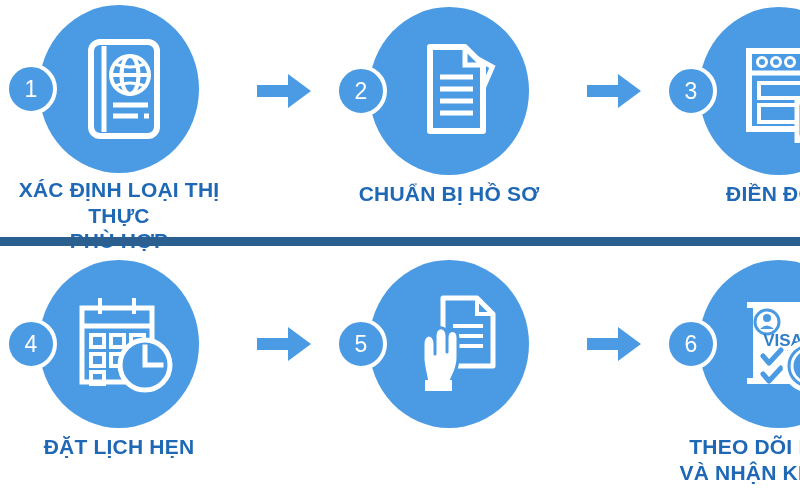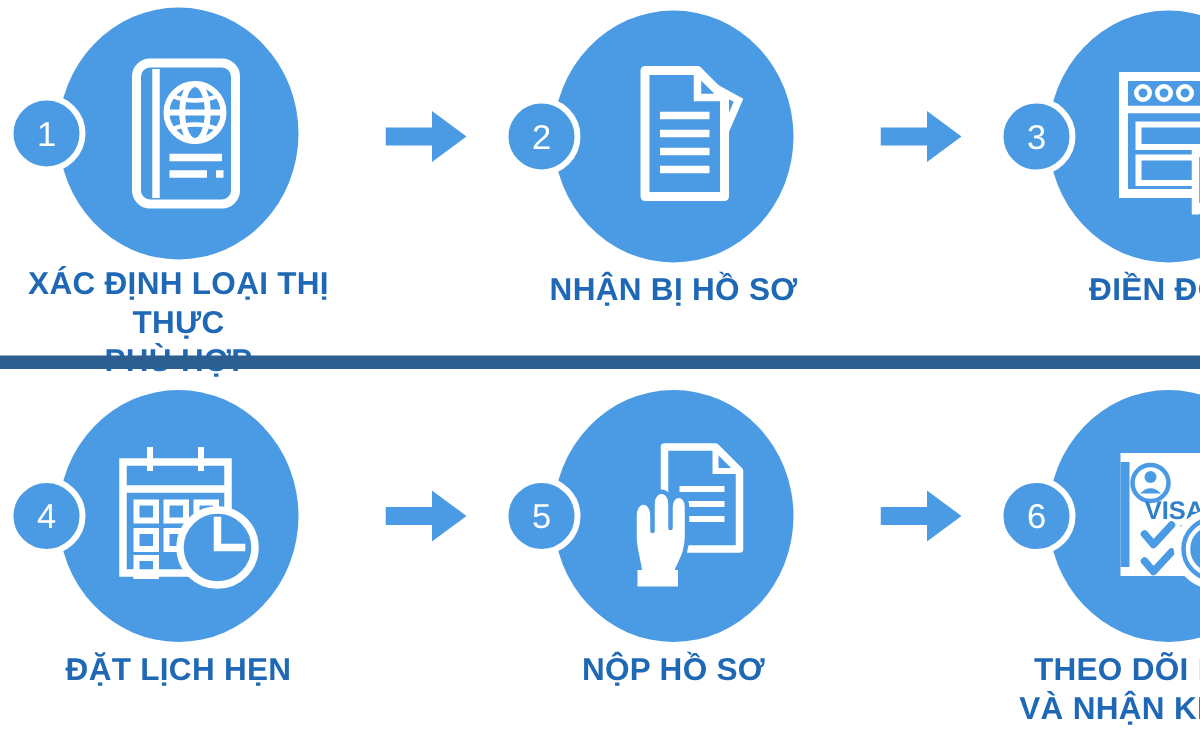--- a/index.html
+++ b/index.html
@@ -171,21 +171,21 @@
               <path d="M25 8 H60 L78 26 V92 H25 Z" fill="#4a9be4" stroke="#ffffff" stroke-width="6" stroke-linejoin="round"></path>
               <path d="M60 8 V26 H78" stroke="#ffffff" stroke-width="5" fill="none"></path>
               <line x1="35" y1="38" x2="68" y2="38" stroke="#ffffff" stroke-width="5"></line>
               <line x1="35" y1="50" x2="68" y2="50" stroke="#ffffff" stroke-width="5"></line>
               <line x1="35" y1="62" x2="68" y2="62" stroke="#ffffff" stroke-width="5"></line>
               <line x1="35" y1="74" x2="68" y2="74" stroke="#ffffff" stroke-width="5"></line>
             </svg>
           </div>
         </div>
       </div>
-      <div class="step-label">NHẬN BỊ HỒ SƠ</div>
+      <div class="step-label">CHUẨN BỊ HỒ SƠ</div>
     </div>
 
     <div class="arrow">
       <svg width="54" height="34" viewBox="0 0 54 34">
         <path d="M0 11 H31 V0 L54 17 L31 34 V23 H0 Z" fill="#4a9be4"></path>
       </svg>
     </div>
 
     <div class="step">
       <div class="disc-wrap">
@@ -254,21 +254,20 @@
               <path d="M72 6 V22 H88" stroke="#ffffff" stroke-width="4" fill="none"></path>
               <line x1="48" y1="34" x2="78" y2="34" stroke="#ffffff" stroke-width="4"></line>
               <line x1="48" y1="44" x2="78" y2="44" stroke="#ffffff" stroke-width="4"></line>
               <line x1="48" y1="54" x2="78" y2="54" stroke="#ffffff" stroke-width="4"></line>
               <path d="M18 52 C18 40 30 40 30 52 L30 62 L30 44 C30 33 42 33 42 44 L42 60 L42 46 C42 36 53 36 53 46 L53 66 C53 80 45 86 45 94 L22 94 C22 84 18 76 18 66 Z" fill="#ffffff" stroke="#4a9be4" stroke-width="3" stroke-linejoin="round"></path>
               <rect x="20" y="88" width="27" height="11" fill="#ffffff"></rect>
             </svg>
           </div>
         </div>
       </div>
-      <div class="step-label">NỘP HỒ SƠ</div>
     </div>
 
     <div class="arrow">
       <svg width="54" height="34" viewBox="0 0 54 34">
         <path d="M0 11 H31 V0 L54 17 L31 34 V23 H0 Z" fill="#4a9be4"></path>
       </svg>
     </div>
 
     <div class="step">
       <div class="disc-wrap">

